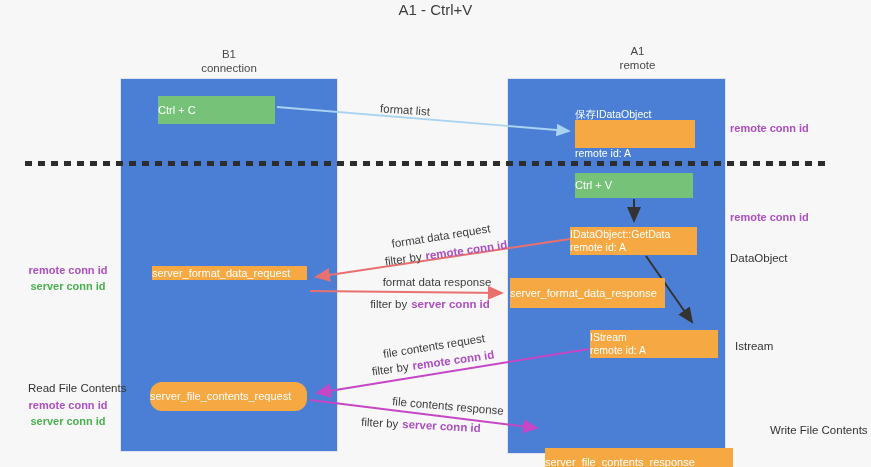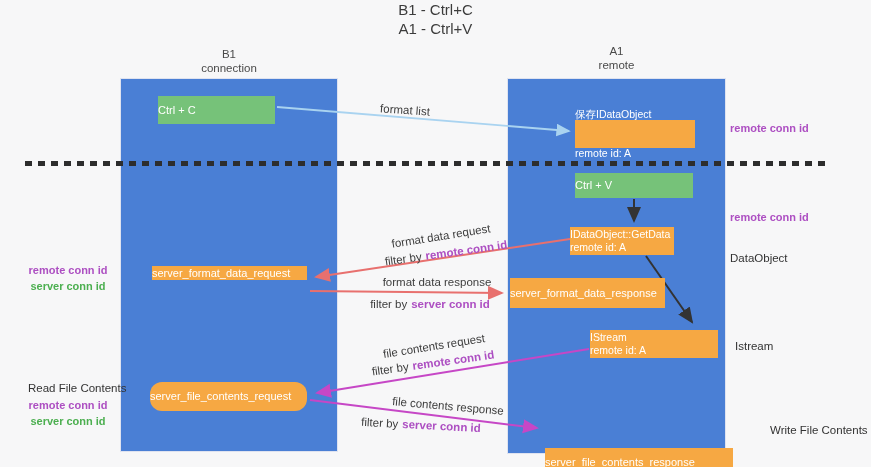--- a/index.html
+++ b/index.html
@@ -8,33 +8,33 @@
           font-family:"Liberation Sans",sans-serif;color:#3d3d3d;}
   .abs{position:absolute;}
   
   .title{left:0;top:6;width:871px;text-align:center;font-size:15px;line-height:19px;color:#3c3c3c;}
   
   .lane{background:#4a7fd5;border:1px solid #dfe3f0;box-sizing:border-box;}
   .lane-left{left:120px;top:78px;width:218px;height:374px;}
   .lane-right{left:507px;top:78px;width:219px;height:376px;}
   .lane-head{text-align:center;font-size:11.5px;line-height:14px;color:#4a4a4a;}
   .lane-head-left{left:120px;top:47px;width:218px;}
-  .lane-head-right{left:507px;top:44px;width:219px;}
+  .lane-head-right{left:528px;top:44px;width:219px;}
   
   .dashline{left:25px;top:161px;width:806px;height:5px;
     background:repeating-linear-gradient(to right,#2d2d2d 0,#2d2d2d 7px,transparent 7px,transparent 13px);}
   
   .node{box-sizing:border-box;color:#fff;display:flex;flex-direction:column;
         justify-content:center;font-size:11px;line-height:13px;z-index:3;}
   .green{background:#76c279;}
   .orange{background:#f6a843;}
   .n-ctrlc{left:158px;top:96px;width:117px;height:28px;}
   .n-ctrlv{left:575px;top:173px;width:118px;height:25px;}
   .n-save{left:575px;top:120px;width:120px;height:28px;font-size:10.5px;gap:26px;}
-  .n-getdata{left:570px;top:227px;width:104px;height:28px;font-size:10.5px;}
+  .n-getdata{left:570px;top:227px;width:127px;height:28px;font-size:10.5px;}
   .n-istream{left:590px;top:330px;width:128px;height:28px;font-size:10.5px;}
   .n-sfdreq{left:152px;top:266px;width:155px;height:14px;}
   .n-sfdresp{left:510px;top:278px;width:155px;height:30px;}
   .n-sfcreq{left:150px;top:382px;width:157px;height:29px;border-radius:12px;}
   .n-sfcresp{left:545px;top:413px;width:188px;height:28px;margin-top:35px;}
   
   .flabel{transform:translate(-50%,-50%);white-space:nowrap;font-size:11.5px;color:#3d3d3d;z-index:4;}
   .purple{color:#ad4fc2;font-weight:bold;}
   .greent{color:#4caf50;font-weight:bold;}
   .fb{margin-right:4px;}
@@ -42,21 +42,20 @@
   .side{white-space:nowrap;font-size:11px;z-index:4;}
   .side-dark{color:#333;font-size:11.5px;}
   svg.arrows{position:absolute;left:0;top:0;z-index:2;pointer-events:none;}
 </style>
 </head>
 <body>
 
 <div id="canvas">
 
   <div class="abs title">
-    <div>B1 - Ctrl+C</div>
     <div>A1 - Ctrl+V</div>
   </div>
 
   <div class="abs lane-head lane-head-left">
     <div>B1</div>
     <div>connection</div>
   </div>
   <div class="abs lane-head lane-head-right">
     <div>A1</div>
     <div>remote</div>

